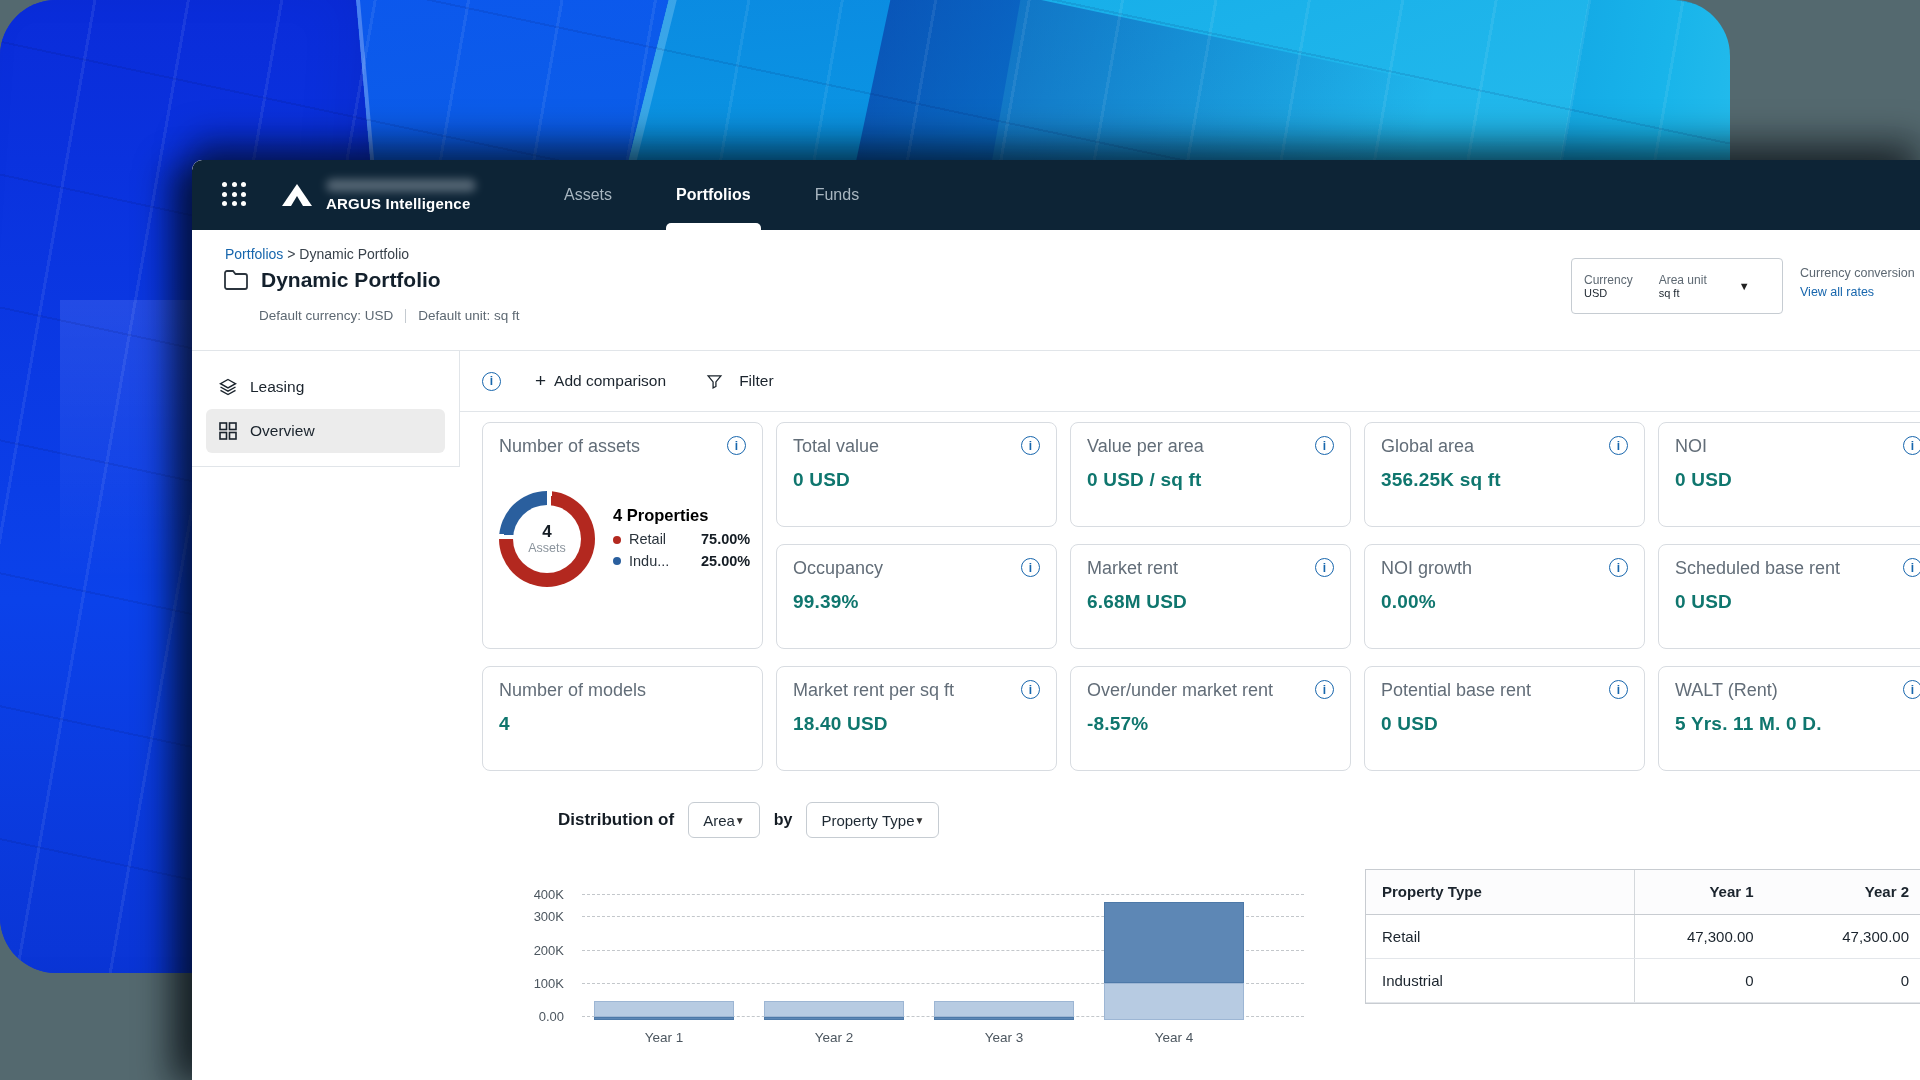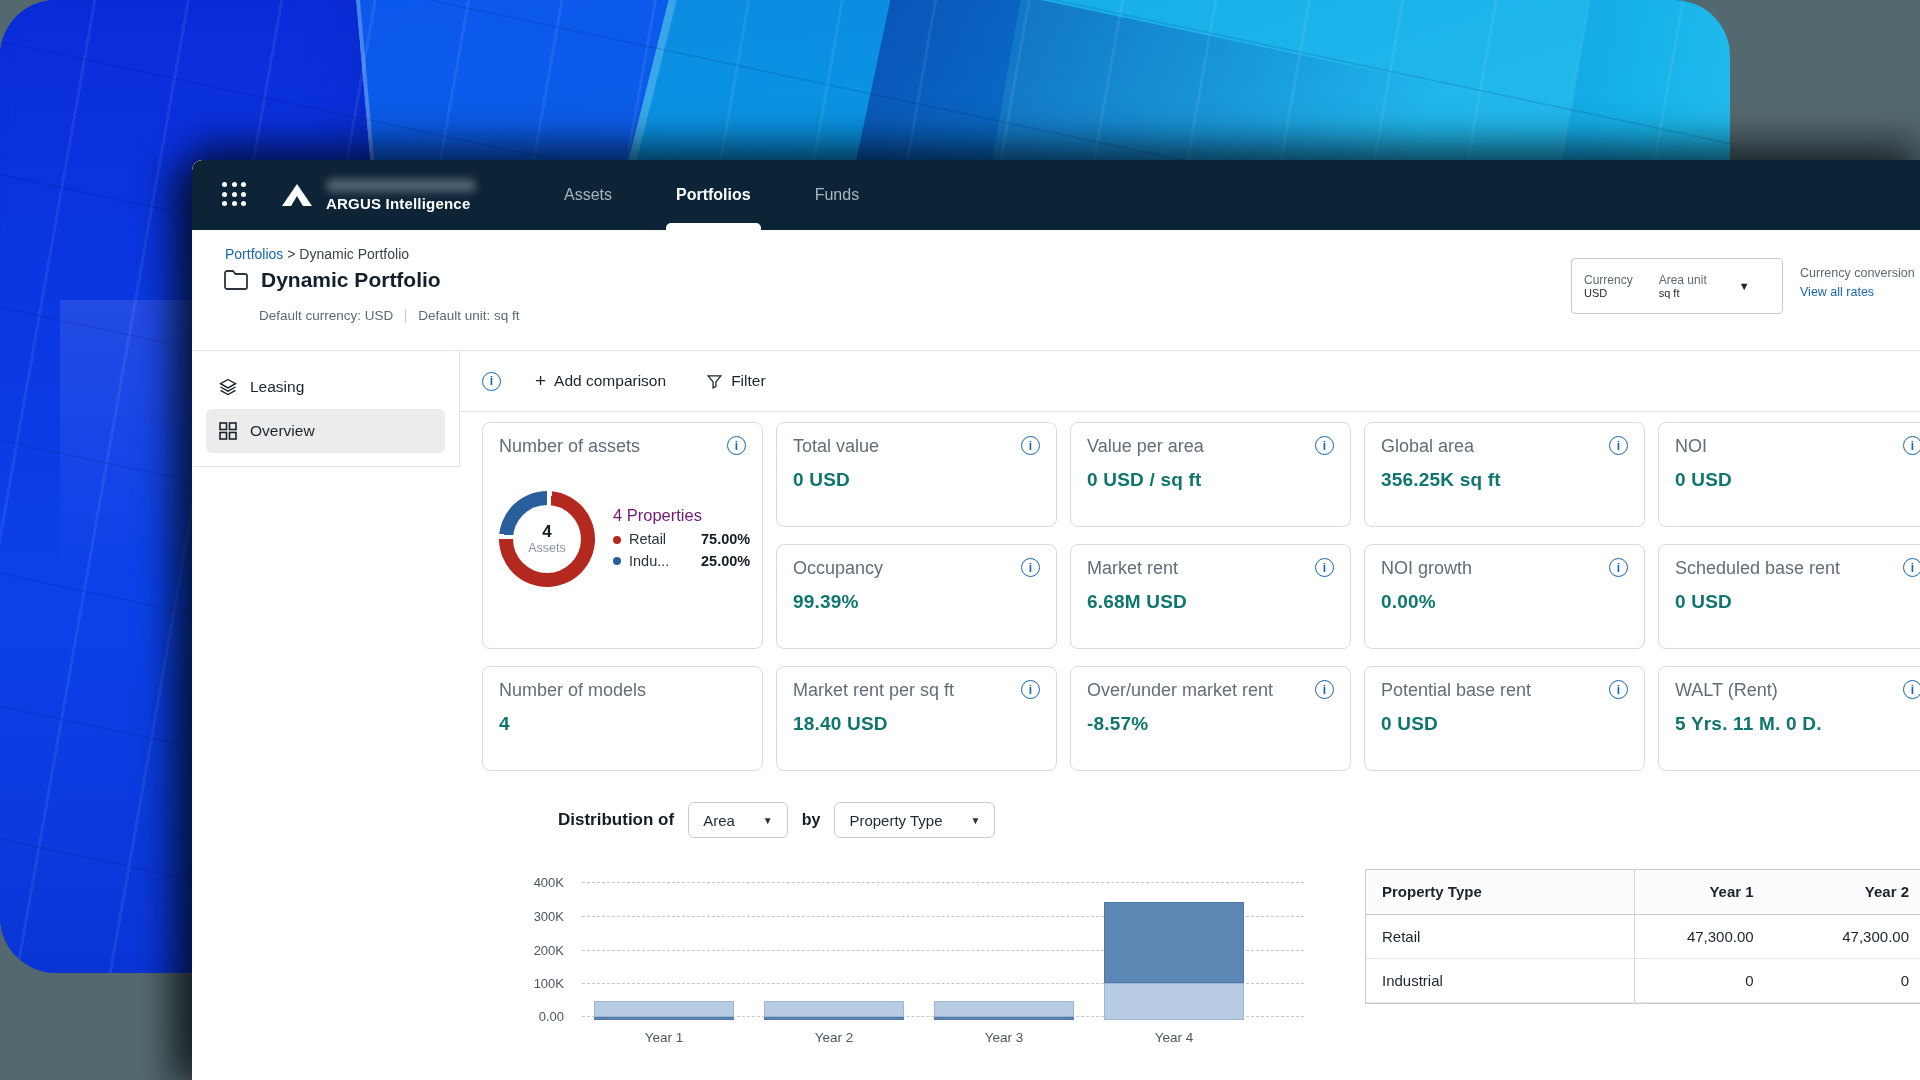--- a/index.html
+++ b/index.html
@@ -73,48 +73,48 @@
   .toolbar{ position:absolute; left:268px; right:0; top:191px; height:61px; display:flex; align-items:center; border-bottom:1px solid #e1e5e9;}
   .scenario-pill{ margin-left:36px; height:40px; background:#e7ebee; border-radius:6px; display:flex; align-items:center; gap:10px; padding:0 16px; cursor:pointer;}
   .scenario-pill .dot{ width:7px; height:7px; border-radius:50%; background:#1766ad;}
   .scenario-pill .txt{ font-size:16px; color:#1e2933;}
   .scenario-pill .caret{ font-size:11px; color:#333;}
   .info-badge{ width:19px; height:19px; border:1.6px solid #1766ad; border-radius:50%; color:#1766ad; font-size:12px; font-weight:bold;
                display:flex; align-items:center; justify-content:center; cursor:pointer; flex:0 0 auto;}
   .tb-info{ margin-left:22px;}
   .add-comp{ margin-left:34px; display:flex; align-items:center; gap:8px; font-size:15.5px; color:#1b242d; cursor:pointer;}
   .add-comp .plus{ font-size:19px; color:#1b242d;}
-  .filter-btn{ margin-left:40px; display:flex; align-items:center; gap:8px; font-size:15.5px; color:#1b242d; cursor:pointer;}
+  .filter-btn{ margin-left:40px; display:flex; align-items:center; gap:16px; font-size:15.5px; color:#1b242d; cursor:pointer;}
 
   
   .cards{ position:absolute; left:290px; top:262px; display:grid; grid-template-columns:repeat(5,281px); grid-auto-rows:105px; gap:17px 13px;}
   .card{ background:#fff; border:1px solid #d8dce1; border-radius:8px; padding:13px 16px; position:relative;}
   .card-assets{ grid-row:1 / 3;}
   .card-head{ display:flex; align-items:flex-start; justify-content:space-between;}
   .card-label{ font-size:18px; color:#626d78;}
   .card-value{ margin-top:12px; font-size:19px; font-weight:bold; color:#0f766e; letter-spacing:.2px;}
 
   
   .donut-wrap{ display:flex; align-items:center; gap:18px; margin-top:34px;}
   .donut{ position:relative; width:96px; height:96px; border-radius:50%; flex:0 0 auto;}
   .donut::after{ content:""; position:absolute; left:14px; top:14px; width:68px; height:68px; border-radius:50%; background:#fff;}
   .donut-center{ position:absolute; inset:0; display:flex; flex-direction:column; align-items:center; justify-content:center; z-index:2;}
   .donut-center .n{ font-size:17px; font-weight:bold; color:#141c24; line-height:1.1;}
   .donut-center .cap{ font-size:12.5px; color:#8a939c;}
-  .legend .head{ font-size:16.5px; font-weight:normal; color:#701a75; margin-bottom:4px;}
+  .legend .head{ font-size:16.5px; font-weight:bold; color:#000000; margin-bottom:4px;}
   .legend-row{ display:flex; align-items:center; gap:8px; font-size:14.5px; line-height:1.45;}
   .legend-row .ldot{ width:8px; height:8px; border-radius:50%; flex:0 0 auto;}
   .legend-row .lname{ color:#2a333c; width:64px;}
   .legend-row .lpct{ font-weight:bold; color:#141c24;}
 
   
   .dist-head{ position:absolute; left:322px; top:642px; display:flex; align-items:center; gap:14px;margin-left:44px;}
   .dist-title{ font-size:17px; font-weight:bold; color:#141c24;}
   .dist-by{ font-size:16px; font-weight:bold; color:#141c24;}
-  .select-btn{ height:36px; border:1px solid #c6ccd2; border-radius:6px; background:#fff; display:flex; align-items:center; gap:28px; padding:0 14px; font-size:15px; color:#1e2933; cursor:pointer;}
+  .select-btn{ height:36px; border:1px solid #c6ccd2; border-radius:6px; background:#fff; display:flex; align-items:center; gap:0; padding:0 14px; font-size:15px; color:#1e2933; cursor:pointer;}
   .select-btn .caret{ font-size:10px; color:#333;}
 
   
   .chart{ position:absolute; left:300px; top:700px; width:820px; height:200px;}
   .plot{ position:absolute; left:90px; top:0; width:722px; height:156px;}
   .gridline{ position:absolute; left:0; right:0; height:0; border-top:1.5px dashed #c3c7cb;}
   .ytick{ position:absolute; right:740px; transform:translateY(-8px); font-size:13px; color:#4c565f; white-space:nowrap;}
   .bar-group{ position:absolute; bottom:-4px; width:140px; display:flex; flex-direction:column-reverse;}
   .bar-seg{ width:100%;}
   .bar-label{ position:absolute; top:170px; width:140px; text-align:center; font-size:13.5px; color:#4c565f;}
@@ -373,21 +373,21 @@
     </div>
     <span class="dist-by">by</span>
     <div class="select-btn">
       <span>Property Type</span>
       <span class="caret">▼</span>
     </div>
   </div>
 
   <div class="chart">
     <div class="plot" id="plot">
-      <div class="gridline" style="top: 22px;">
+      <div class="gridline" style="top: 34px;">
           <span class="ytick">400K</span>
         </div>
       <div class="gridline" style="top: 56.25px;">
           <span class="ytick">300K</span>
         </div>
       <div class="gridline" style="top: 89.5px;">
           <span class="ytick">200K</span>
         </div>
       <div class="gridline" style="top: 122.75px;">
           <span class="ytick">100K</span>

